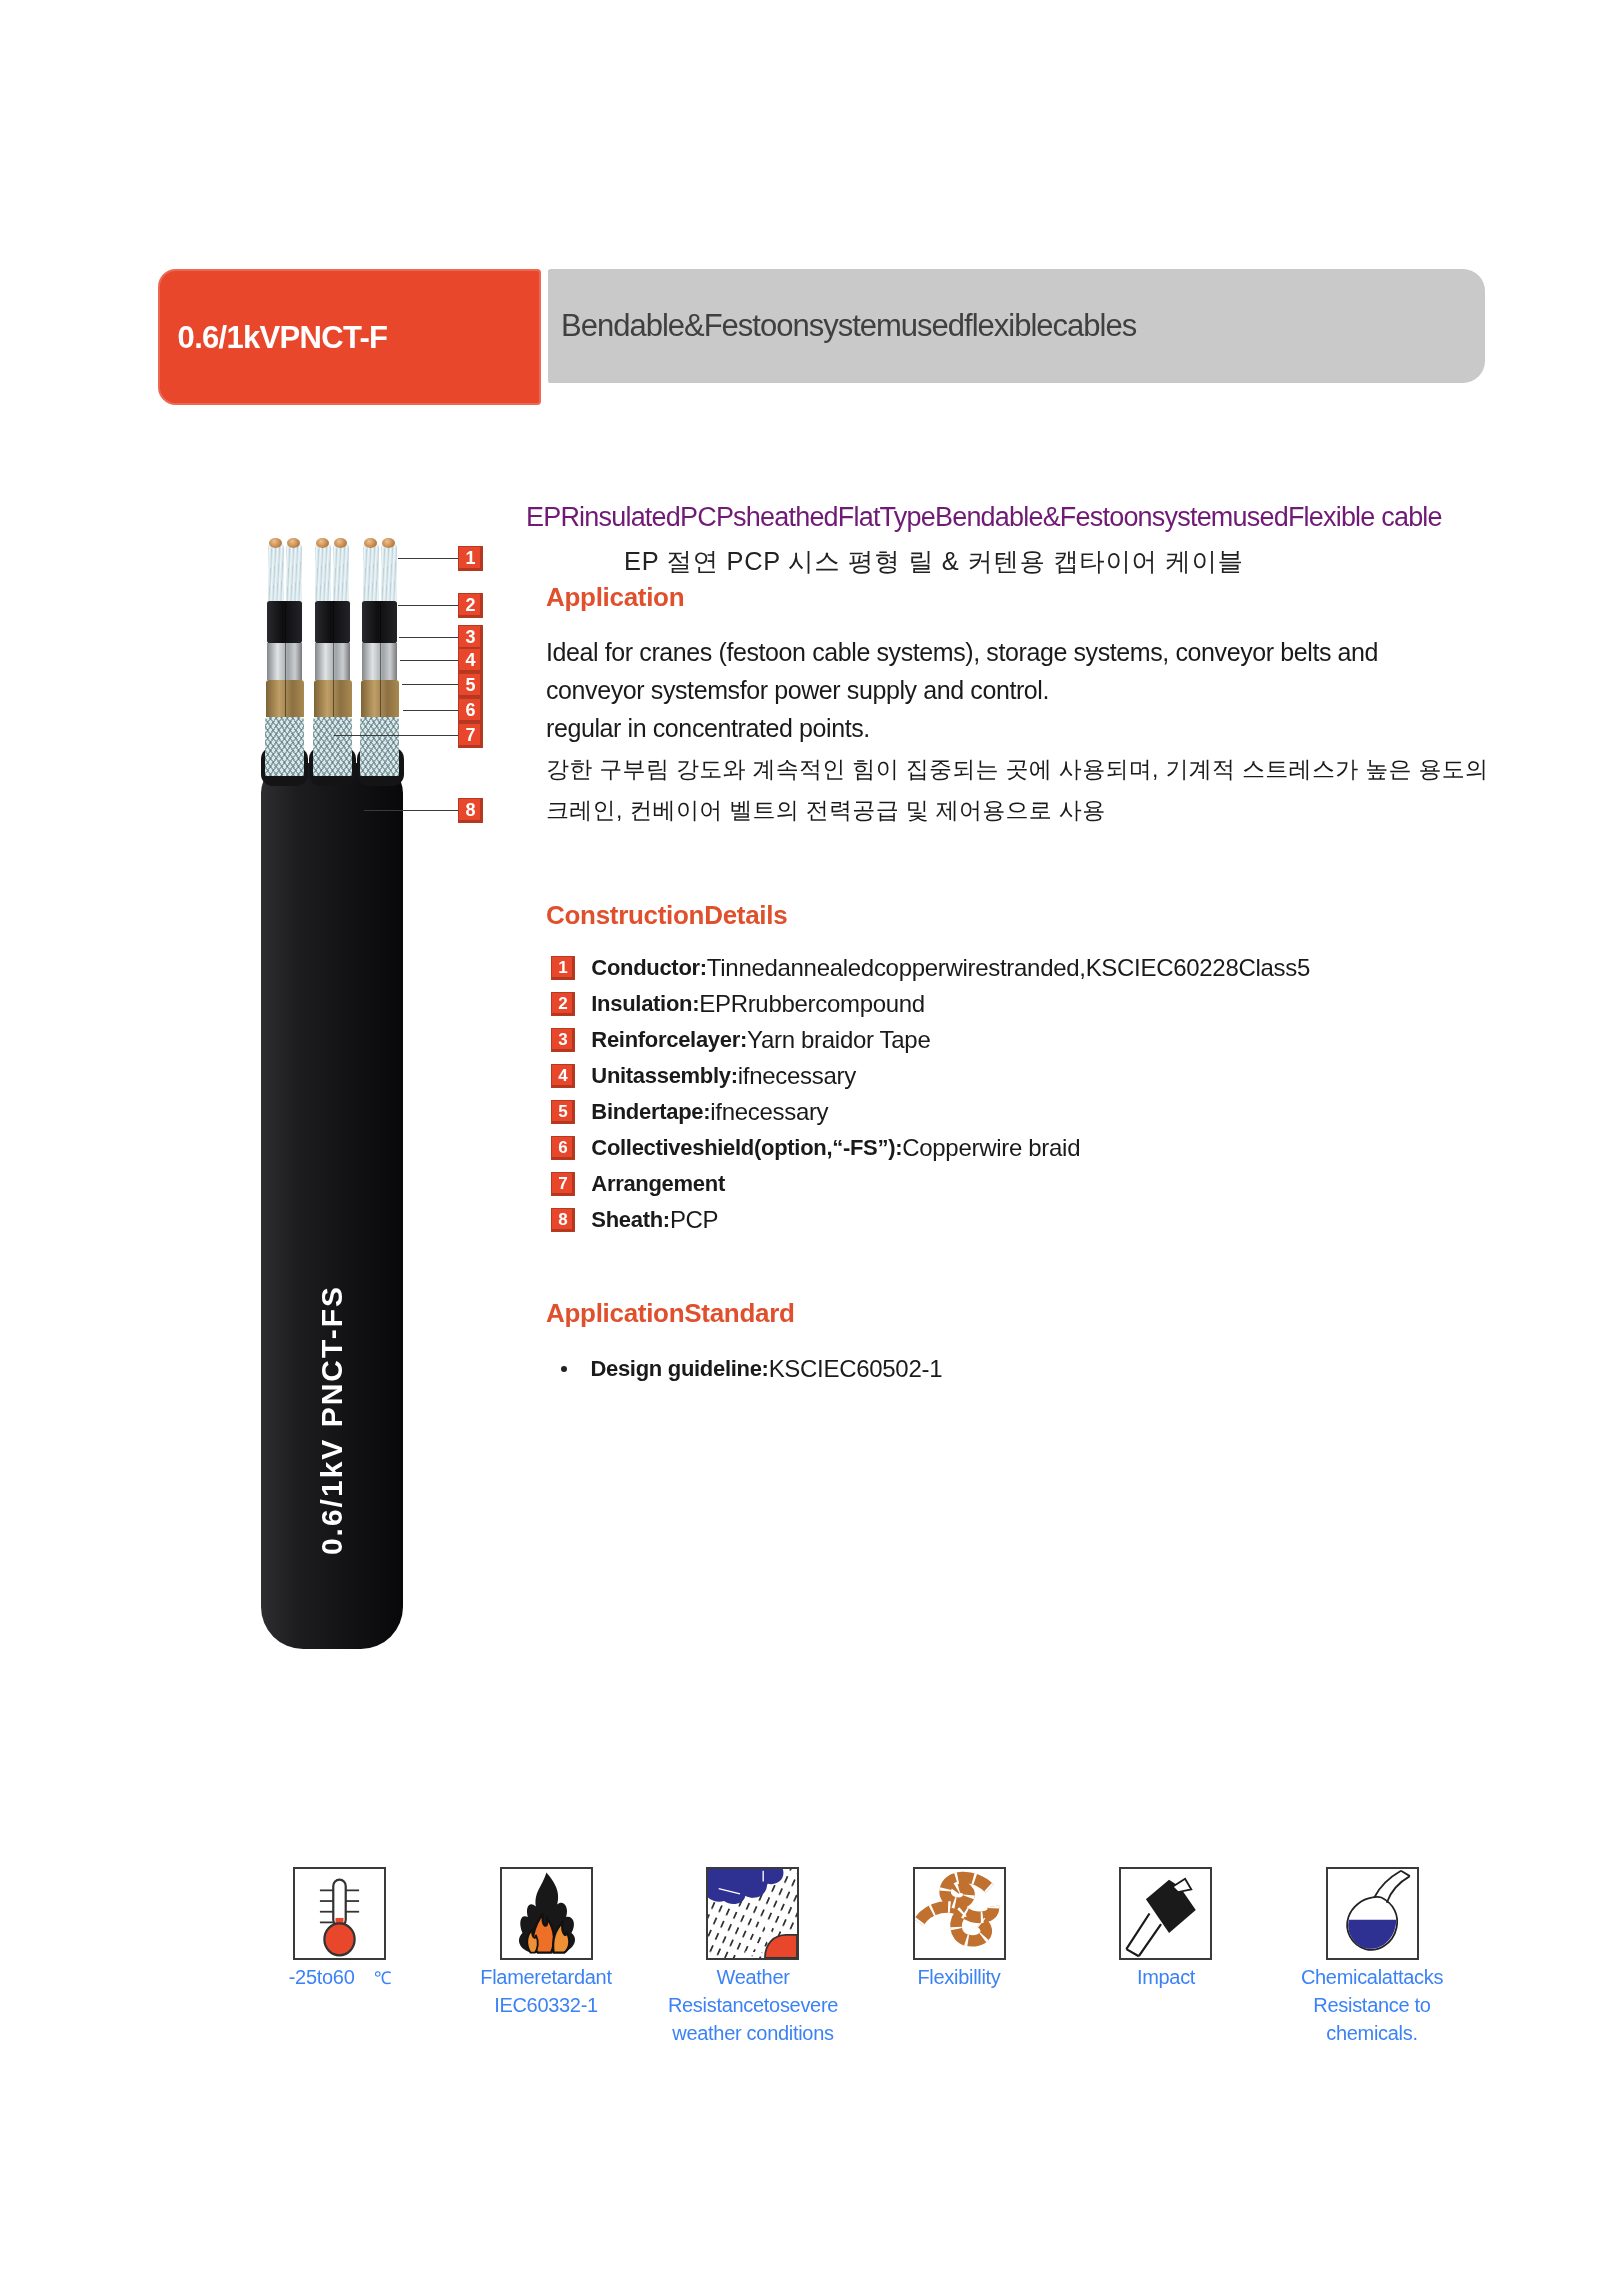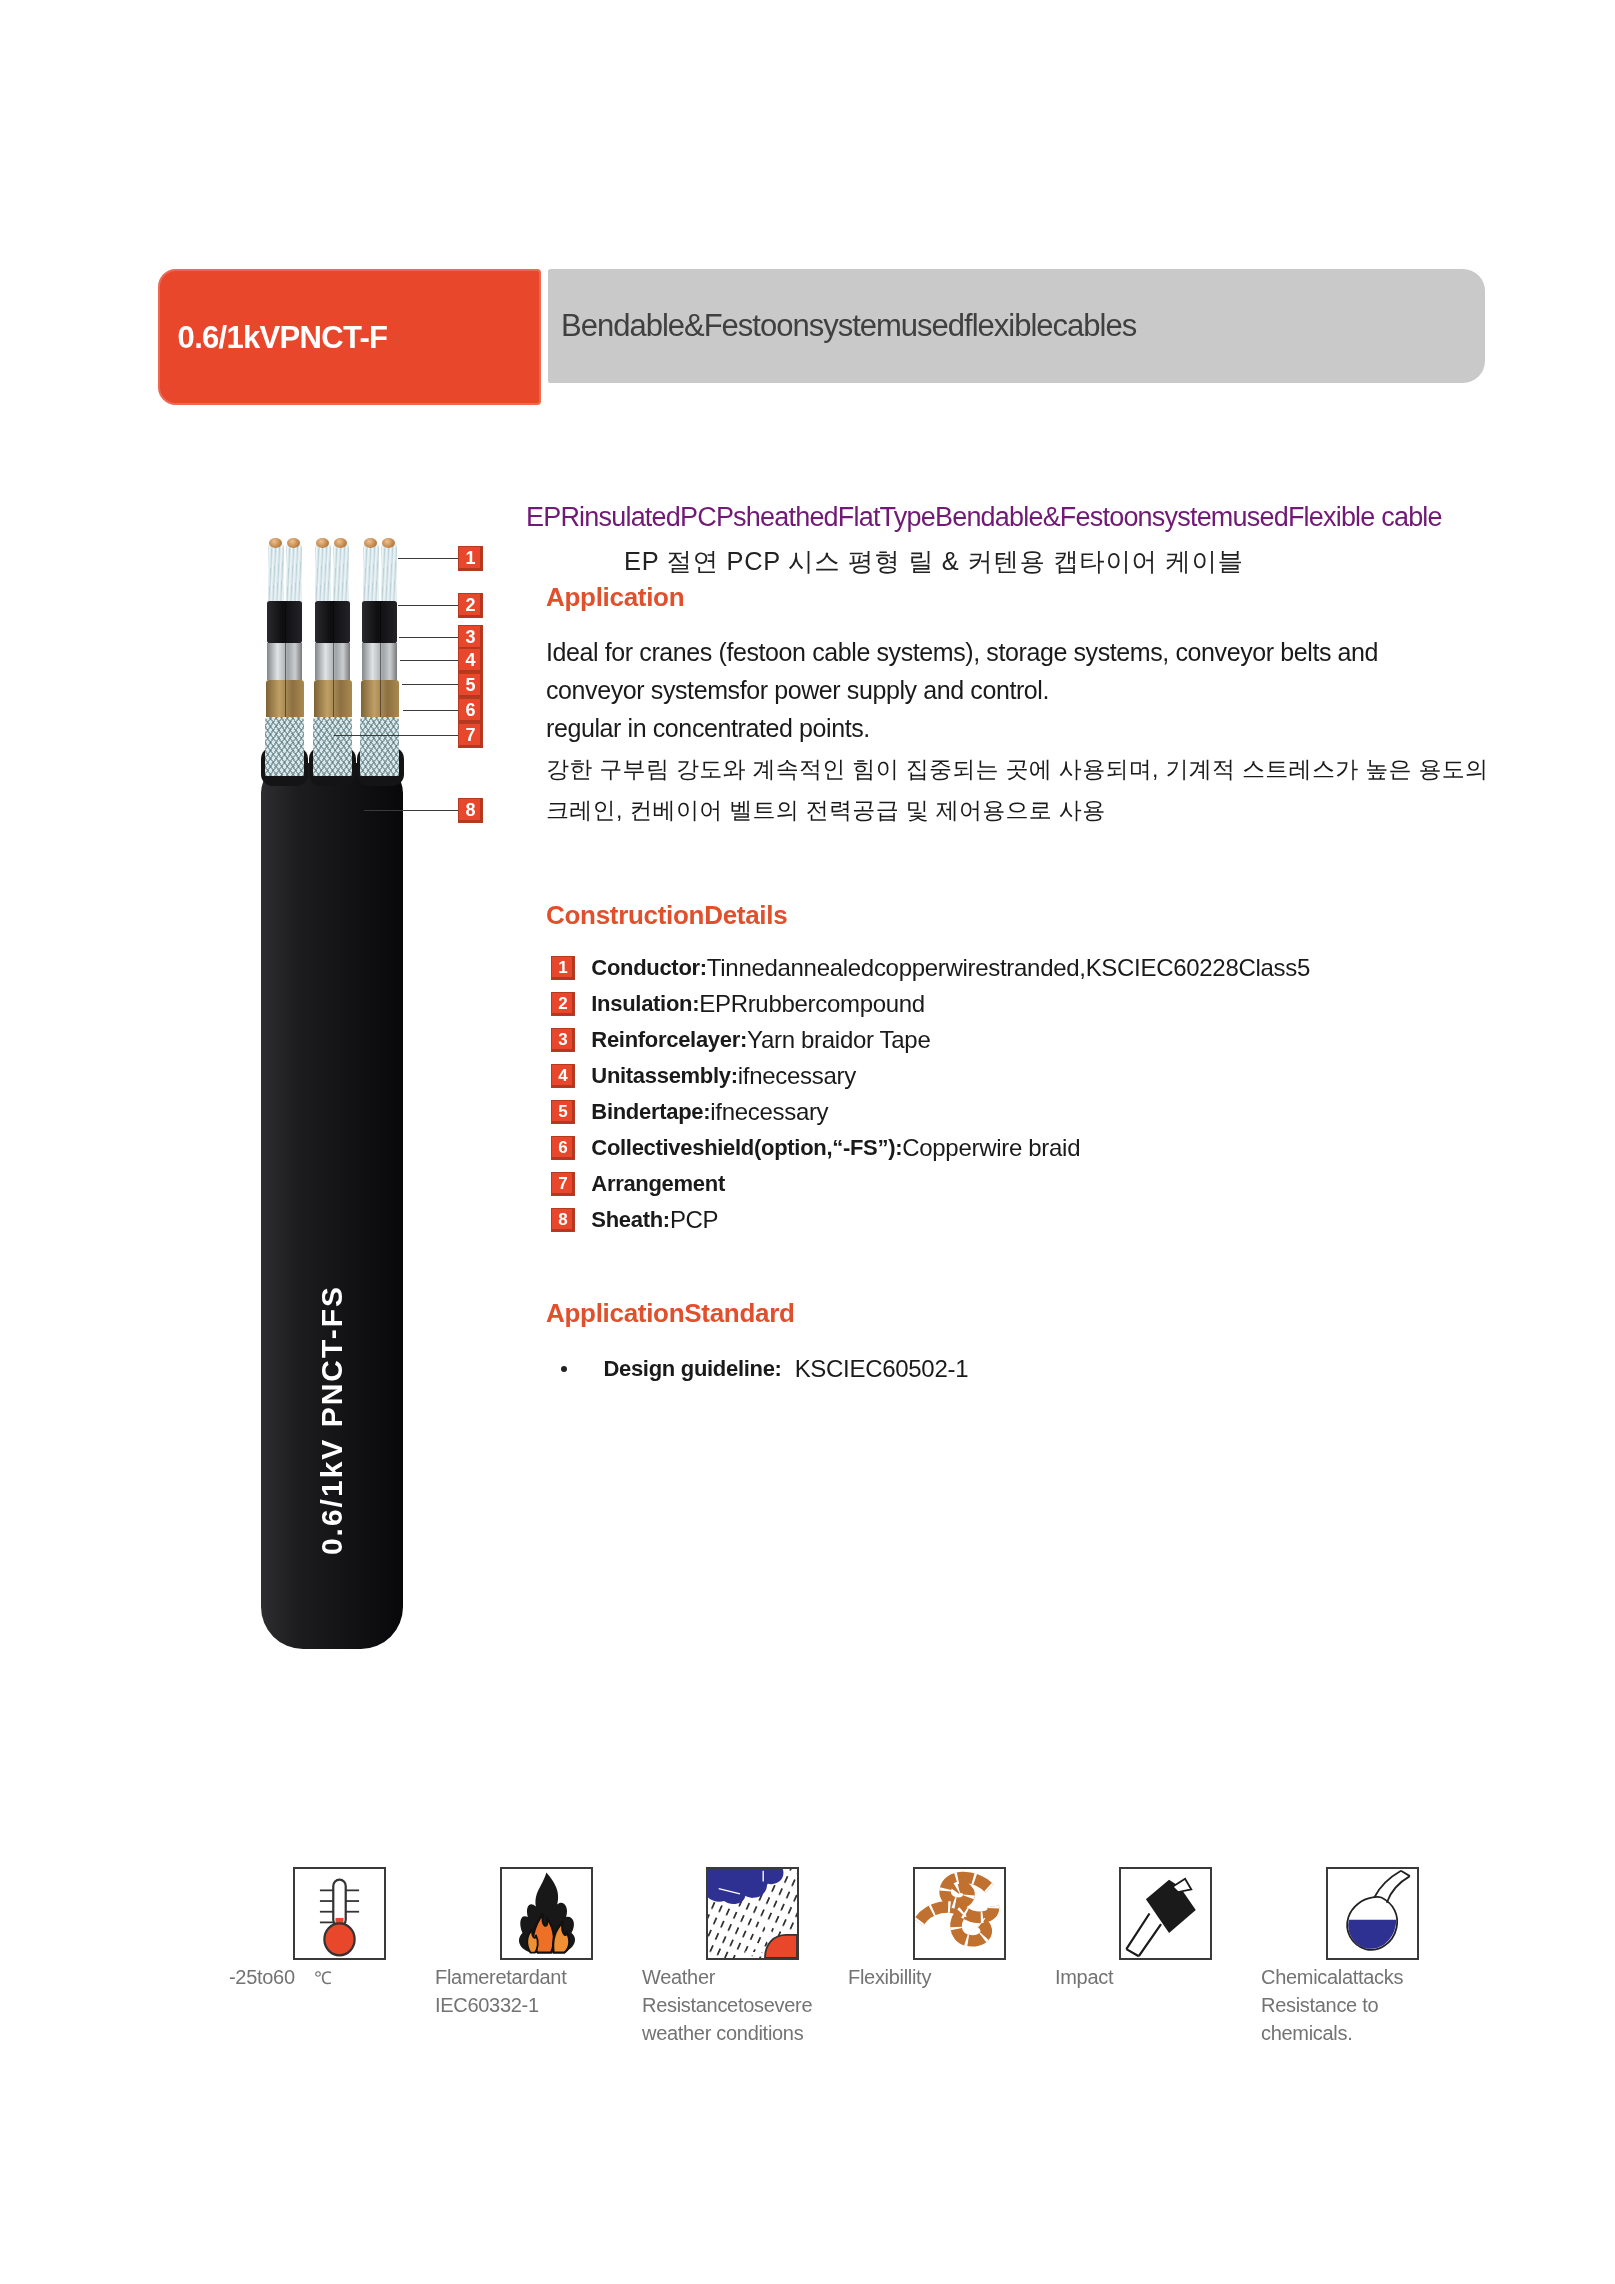--- a/index.html
+++ b/index.html
@@ -30,21 +30,21 @@
   
   .c-list{left:551px;top:950px;}
   .c-row{display:flex;align-items:center;height:36px;white-space:nowrap;}
   .c-num{width:24px;height:24px;background:#e8472c;color:#fff;font-size:17px;font-weight:bold;
     display:flex;align-items:center;justify-content:center;margin-right:16.3px;
     box-shadow:inset -2px -2px 0 rgba(0,0,0,.22);border:0.7px solid #b63a20;box-sizing:border-box;flex:0 0 24px;}
   .c-label{font-weight:bold;font-size:22px;letter-spacing:-0.3px;}
   .c-value{font-size:24px;letter-spacing:-0.3px;}
 
   
-  .std-row{left:561px;top:1355px;display:flex;align-items:center;white-space:nowrap;gap:13px;}
+  .std-row{left:561px;top:1355px;display:flex;align-items:center;white-space:nowrap;}
   .bullet{width:5.9px;height:5.9px;border-radius:50%;background:#222;margin-right:23.5px;}
 
   
   .sheath{left:261px;top:763px;width:142px;height:886px;z-index:1;
     background:linear-gradient(90deg,#2e2e31 0%,#1d1d20 25%,#131315 60%,#08080a 100%);
     border-radius:30px 30px 42px 42px;}
   .collar{width:47px;height:39px;background:#141416;border-radius:11.7px;z-index:2;top:747px;}
   .strands{top:541px;width:34px;height:60px;z-index:2;}
   .strand{position:absolute;top:0;width:15.6px;height:60px;border-radius:7.8px 7.8px 0 0;
     background:repeating-linear-gradient(93deg,#b9ced6 0px,#eff7f9 2px,#cfe0e6 3.9px);}
@@ -68,21 +68,21 @@
     display:flex;align-items:center;justify-content:center;font-size:18px;font-weight:bold;
     box-shadow:inset -2px -2px 0 rgba(0,0,0,.22);border:0.7px solid #b63a20;box-sizing:border-box;}
   .sheath-print{left:261px;top:1238px;width:142px;height:365px;z-index:4;
     display:flex;align-items:center;justify-content:center;}
   .sheath-print span{writing-mode:vertical-rl;transform:rotate(180deg);color:#fff;
     font-size:30px;font-weight:bold;letter-spacing:2px;white-space:nowrap;}
 
   
   .fbox{width:93px;height:93px;background:#fff;border:2px solid #3a3a3a;box-sizing:border-box;top:1867px;z-index:2;}
   .fbox svg{display:block;width:100%;height:100%;}
-  .flabel{top:1963px;width:222px;text-align:left;font-size:20px;line-height:28px;color:#737373;letter-spacing:-0.3px;}
+  .flabel{top:1963px;width:222px;text-align:center;font-size:20px;line-height:28px;color:#3b82f6;letter-spacing:-0.3px;}
   .funit{font-size:17.6px;margin-left:19.6px;}
 </style>
 </head>
 <body>
 
 <div class="abs banner-gray">
   <div class="t">Bendable&amp;Festoonsystemusedflexiblecables</div>
 </div>
 <div class="abs banner-orange">
   <div class="code">0.6/1kVPNCT-F</div>

